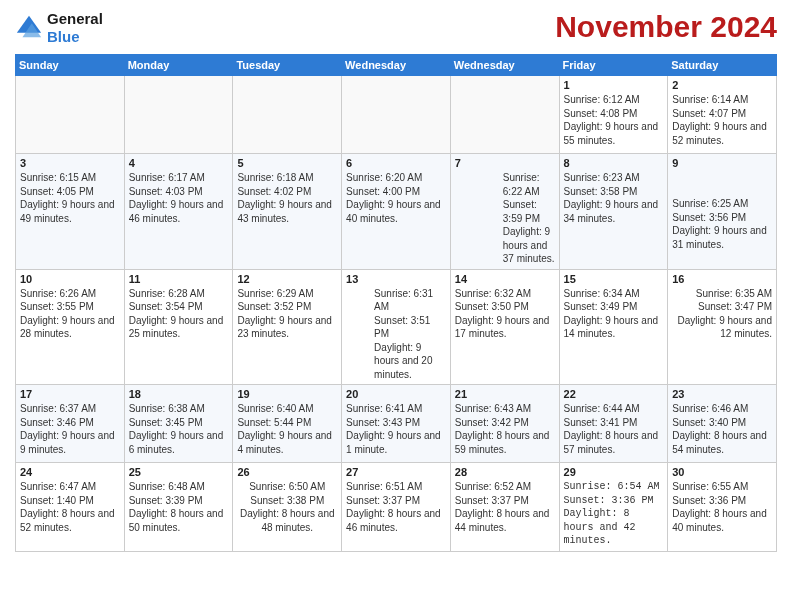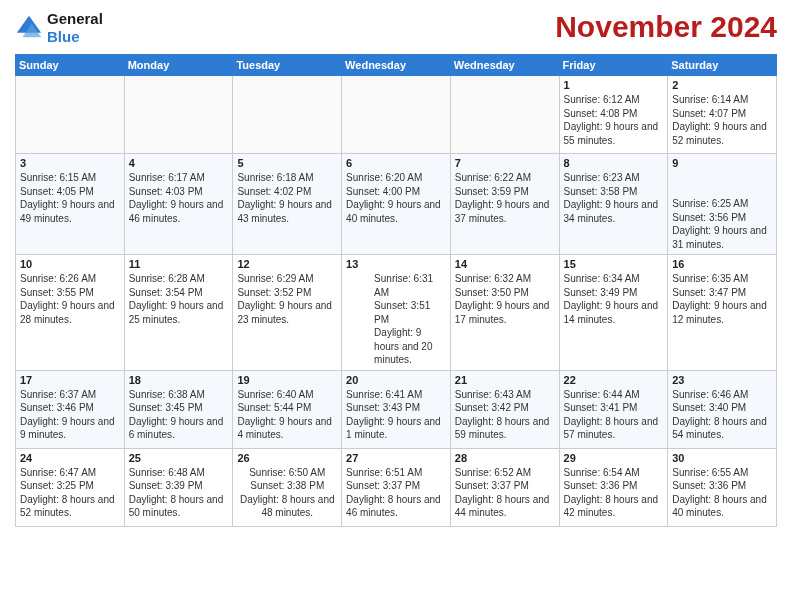--- a/index.html
+++ b/index.html
@@ -156,21 +156,21 @@
 Daylight: 9 hours and 43 minutes.</div>
           </td>
           <td>
             <span class="day-num">6</span>
             <div class="day-info" style="white-space: pre-line;">Sunrise: 6:20 AM
 Sunset: 4:00 PM
 Daylight: 9 hours and 40 minutes.</div>
           </td>
           <td>
             <span class="day-num">7</span>
-            <div class="day-info" style="white-space: pre-line;">Sunrise: 6:22 AM
+            <div class="day-info" style="white-space: pre-line; margin-left: 48px;">Sunrise: 6:22 AM
 Sunset: 3:59 PM
 Daylight: 9 hours and 37 minutes.</div>
           </td>
           <td>
             <span class="day-num">8</span>
             <div class="day-info" style="white-space: pre-line;">Sunrise: 6:23 AM
 Sunset: 3:58 PM
 Daylight: 9 hours and 34 minutes.</div>
           </td>
           <td>
@@ -212,21 +212,21 @@
 Daylight: 9 hours and 17 minutes.</div>
           </td>
           <td>
             <span class="day-num">15</span>
             <div class="day-info" style="white-space: pre-line;">Sunrise: 6:34 AM
 Sunset: 3:49 PM
 Daylight: 9 hours and 14 minutes.</div>
           </td>
           <td>
             <span class="day-num">16</span>
-            <div class="day-info" style="white-space: pre-line;">Sunrise: 6:35 AM
+            <div class="day-info" style="white-space: pre-line; text-align: right;">Sunrise: 6:35 AM
 Sunset: 3:47 PM
 Daylight: 9 hours and 12 minutes.</div>
           </td>
         </tr>
         <tr>
           <td>
             <span class="day-num">17</span>
             <div class="day-info" style="white-space: pre-line;">Sunrise: 6:37 AM
 Sunset: 3:46 PM
 Daylight: 9 hours and 9 minutes.</div>
@@ -265,21 +265,21 @@
             <span class="day-num">23</span>
             <div class="day-info" style="white-space: pre-line;">Sunrise: 6:46 AM
 Sunset: 3:40 PM
 Daylight: 8 hours and 54 minutes.</div>
           </td>
         </tr>
         <tr>
           <td>
             <span class="day-num">24</span>
             <div class="day-info" style="white-space: pre-line;">Sunrise: 6:47 AM
-Sunset: 3:25 PM
+Sunset: 1:40 PM
 Daylight: 8 hours and 52 minutes.</div>
           </td>
           <td>
             <span class="day-num">25</span>
             <div class="day-info" style="white-space: pre-line;">Sunrise: 6:48 AM
 Sunset: 3:39 PM
 Daylight: 8 hours and 50 minutes.</div>
           </td>
           <td>
             <span class="day-num">26</span>
@@ -294,21 +294,21 @@
 Daylight: 8 hours and 46 minutes.</div>
           </td>
           <td>
             <span class="day-num">28</span>
             <div class="day-info" style="white-space: pre-line;">Sunrise: 6:52 AM
 Sunset: 3:37 PM
 Daylight: 8 hours and 44 minutes.</div>
           </td>
           <td>
             <span class="day-num">29</span>
-            <div class="day-info" style="white-space: pre-line;">Sunrise: 6:54 AM
+            <div class="day-info" style="white-space: pre-line; font-family: Liberation Mono, monospace;">Sunrise: 6:54 AM
 Sunset: 3:36 PM
 Daylight: 8 hours and 42 minutes.</div>
           </td>
           <td>
             <span class="day-num">30</span>
             <div class="day-info" style="white-space: pre-line;">Sunrise: 6:55 AM
 Sunset: 3:36 PM
 Daylight: 8 hours and 40 minutes.</div>
           </td>
         </tr>

